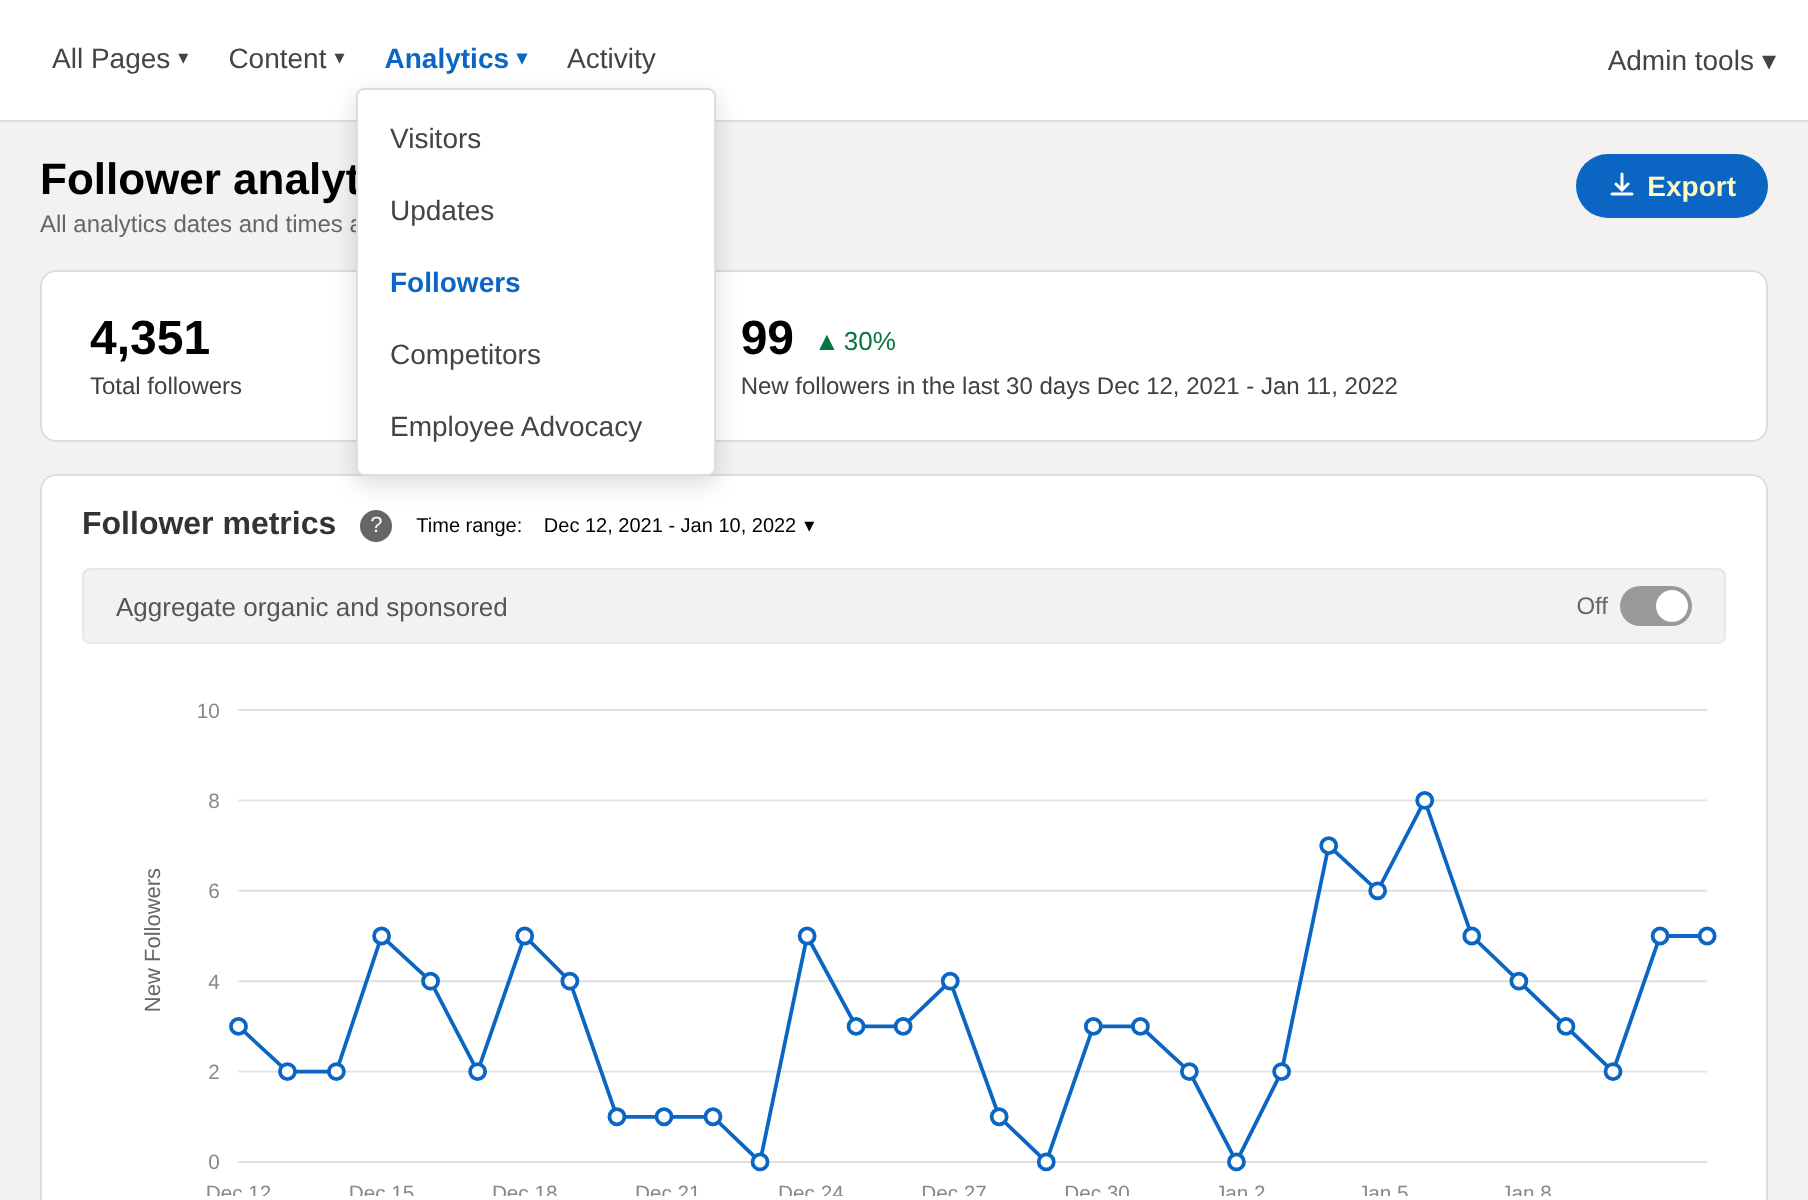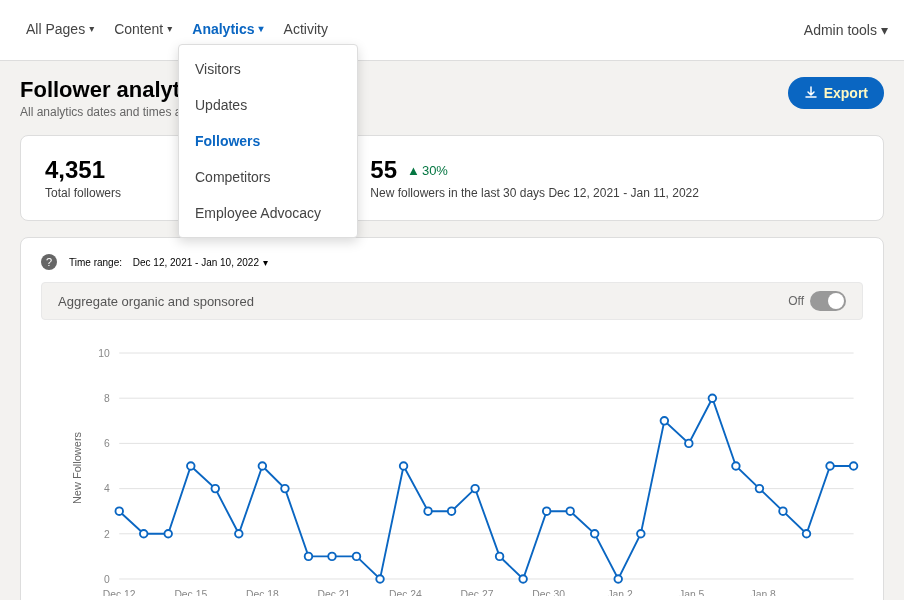--- a/index.html
+++ b/index.html
@@ -156,32 +156,33 @@
     </button>
   </div>
 
   <div class="stats-card">
     <div class="stats-left">
       <div class="stat-number">4,351</div>
       <div class="stat-label">Total followers</div>
     </div>
     <div class="stats-right">
       <div style="display:flex;align-items:center;gap:10px;">
-        <div class="stat-number">55</div>
+        <div class="stat-number">99</div>
         <div class="stat-growth">
           <span>▲</span>
           <span>30%</span>
         </div>
       </div>
       <div class="stat-label">New followers in the last 30 days Dec 12, 2021 - Jan 11, 2022</div>
     </div>
   </div>
 
   <div class="metrics-card">
     <div class="metrics-header">
+      <span class="metrics-title">Follower metrics</span>
       <span class="question-icon">?</span>
       <span class="time-range">
         <span>Time range:</span>
         &nbsp;<span>Dec 12, 2021 - Jan 10, 2022</span>
         <span>▾</span>
       </span>
     </div>
 
     <div class="aggregate-bar">
       <span class="aggregate-label">Aggregate organic and sponsored</span>

